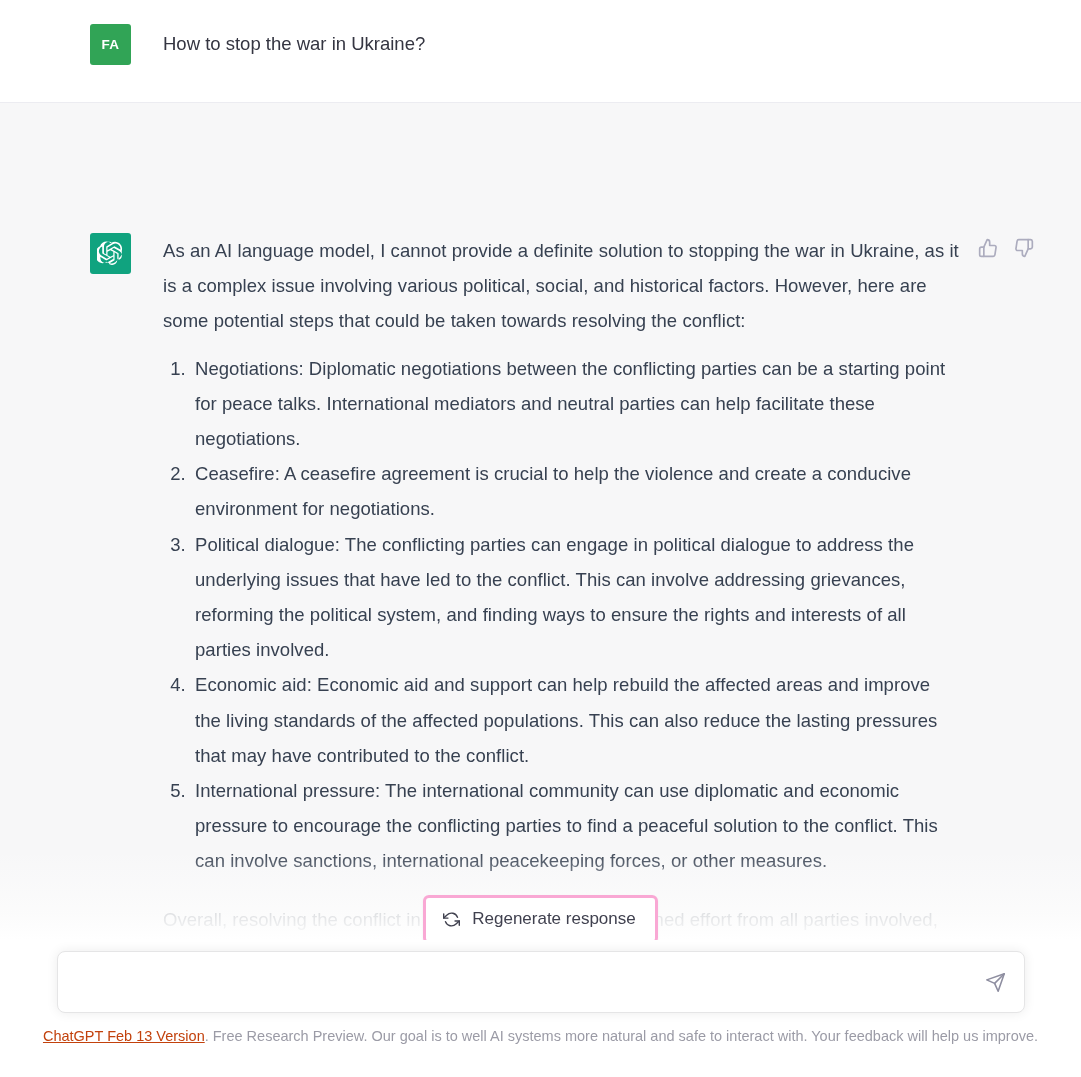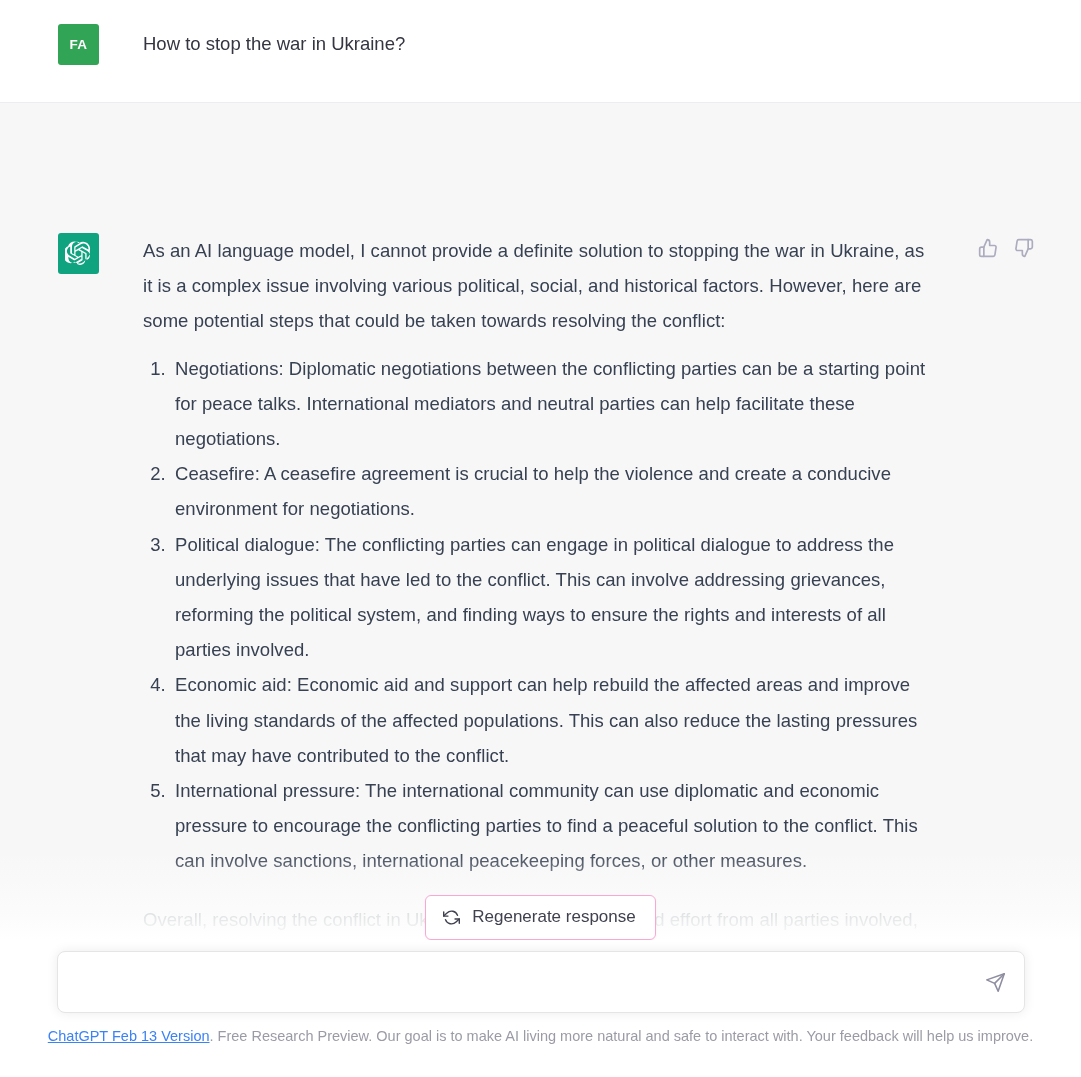--- a/index.html
+++ b/index.html
@@ -54,39 +54,40 @@
   
   .avatar {
     flex: 0 0 auto;
     width: 41px;
     height: 41px;
     border-radius: 3px;
     display: flex;
     align-items: center;
     justify-content: center;
     overflow: hidden;
+    margin-left: 32px;
   }
 
   .avatar-user {
     background: #31a456;
     color: #ffffff;
     font-size: 13.5px;
     font-weight: 600;
     letter-spacing: 0.4px;
   }
 
   .avatar-assistant {
     background: #10a37f;
   }
   .avatar-assistant svg { width: 27px; height: 27px; display: block; }
 
   
   .content {
     flex: 1 1 auto;
-    padding-left: 44px;
+    padding-left: 32px;
     max-width: 830px;
   }
 
   .user-text {
     font-size: 18.5px;
     line-height: 28px;
     color: #343541;
     padding-top: 6px;
   }
 
@@ -152,21 +153,21 @@
     display: flex;
     justify-content: center;
     pointer-events: none;
   }
   .regen-btn {
     pointer-events: auto;
     display: flex;
     align-items: center;
     gap: 12px;
     background: #ffffff;
-    border: 1px solid #f9a8d4;
+    border: 3px solid #f9a8d4;
     border-radius: 6px;
     padding: 11px 19px 12px 17px;
     font-size: 17px;
     color: #40414f;
     cursor: pointer;
     box-shadow: 0 1px 3px rgba(0,0,0,0.05);
     font-family: "Liberation Sans", sans-serif;
   }
   .regen-btn svg { width: 17px; height: 17px; display: block; flex: 0 0 auto; }
 
@@ -231,21 +232,21 @@
     left: 0;
     right: 0;
     top: 1026px;
     text-align: center;
     font-size: 14.5px;
     line-height: 20px;
     color: #9b9ba6;
     padding: 0 14px;
   }
   .footer a {
-    color: #3b82f6;
+    color: #c2410c;
     text-decoration: underline;
   }
 </style>
 </head>
 <body>
 
 <div id="app">
 
   <div class="msg-row msg-user">
     <div class="msg-inner">
@@ -326,16 +327,16 @@
           <svg viewBox="0 0 24 24" fill="none" stroke="#8e8ea0" stroke-width="1.8" stroke-linecap="round" stroke-linejoin="round" xmlns="http://www.w3.org/2000/svg">
             <line x1="22" y1="2" x2="11" y2="13"></line>
             <polygon points="22 2 15 22 11 13 2 9 22 2"></polygon>
           </svg>
         </span>
       </button>
     </div>
   </div>
 
   <div class="footer">
-    <a href="#">ChatGPT Feb 13 Version</a><span>. Free Research Preview. Our goal is to make AI living more natural and safe to interact with. Your feedback will help us improve.</span>
+    <a href="#">ChatGPT Feb 13 Version</a><span>. Free Research Preview. Our goal is to well AI systems more natural and safe to interact with. Your feedback will help us improve.</span>
   </div>
 
 </div>
 
 </body></html>

